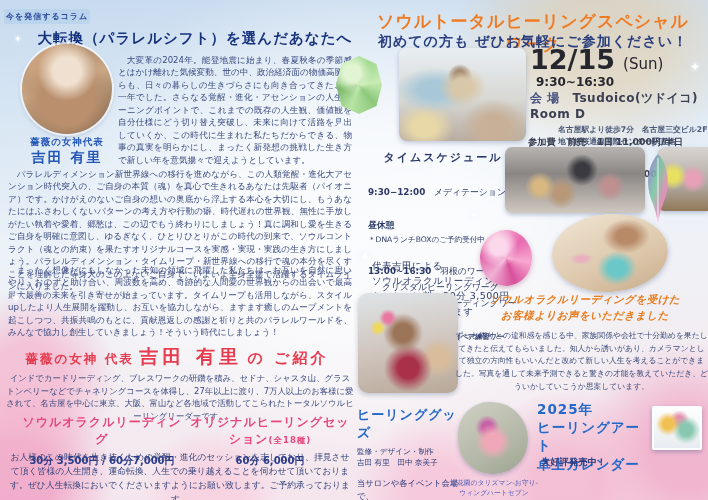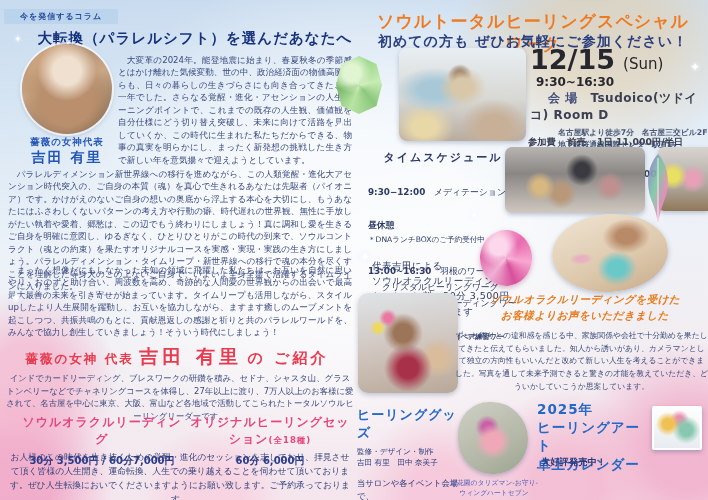--- a/index.html
+++ b/index.html
@@ -15,21 +15,21 @@
       radial-gradient(ellipse at 85% 8%, rgba(238,190,120,.35) 0 60px, rgba(238,190,120,0) 150px),
       radial-gradient(ellipse at 50% 45%, rgba(255,255,255,.75) 0 120px, rgba(255,255,255,0) 320px),
       linear-gradient(175deg,#c7daee 0%, #d9e7f4 22%, #ecf2f8 45%, #f2eef2 70%, #f6e3ec 100%);
     color:#39497f;
   }
   .abs{ position:absolute; }
   .sparkle{ color:#fff; text-shadow:0 0 4px #fff,0 0 8px #cfe4ff; pointer-events:none; }
 
   
   .col-label{ left:4px; top:9px; font-size:8px; font-weight:bold; color:#2a4a9a;
-    background:rgba(175,205,235,.55); padding:2px 16px; border-radius:2px; letter-spacing:1px;}
+    background:rgba(175,205,235,.55); padding:2px 2px; border-radius:2px; letter-spacing:1px;}
   .l-title{ left:36px; top:28px; width:318px; text-align:center; font-size:14.5px; line-height:1.5;
     font-weight:bold; color:#17327d; letter-spacing:1px;}
   .author-photo{ left:22px; top:44px; width:90px; height:90px; border-radius:50%;
     background:
       radial-gradient(circle at 50% 30%, #efe0cf 0 14px, rgba(239,224,207,0) 30px),
       radial-gradient(circle at 50% 62%, #b98f6d 0 26px, rgba(185,143,109,0) 46px),
       radial-gradient(circle at 30% 20%, #caa27e 0 18px, rgba(202,162,126,0) 40px),
       linear-gradient(160deg,#9c7a5c 0%, #caa886 45%, #6e5642 100%);
     box-shadow:0 0 0 2px rgba(255,255,255,.7), 0 2px 5px rgba(60,80,130,.35);}
   .author-cap{ left:6px; top:136px; width:122px; text-align:center; color:#2356b6; font-weight:bold;}
@@ -69,21 +69,21 @@
       radial-gradient(ellipse at 20% 85%, #e8d8a8 0 12px, rgba(232,216,168,0) 30px),
       radial-gradient(ellipse at 75% 85%, #c8b098 0 14px, rgba(200,176,152,0) 34px),
       linear-gradient(180deg,#e8eef2 0%, #d8d8d4 55%, #b8aca0 100%);
     box-shadow:0 2px 5px rgba(60,80,130,.3);}
   .date-block{ left:530px; top:44px; width:178px; color:#26262e;}
   .date-big{ font-size:27px; font-weight:bold; display:inline-block;}
   .date-day{ font-size:15px; display:inline-block; margin-left:3px;}
   .date-time{ font-size:12px; font-weight:bold; display:inline-block; margin-left:6px; vertical-align:4px;}
   .venue{ left:530px; top:90px; width:178px; color:#3a3f52;}
   .venue .v-row{ font-size:12px; font-weight:bold; letter-spacing:.5px;}
-  .venue .v-label{ color:#44507e; margin-right:8px;margin-left:18px;}
+  .venue .v-label{ color:#44507e; margin-right:8px;}
   .venue .v-det{ font-size:7.8px; color:#4a5878; font-weight:bold; margin-top:3px; margin-left:28px; line-height:1.5;}
   .fee{ left:528px; top:134px; width:180px; color:#3a3f52; font-size:9.3px; font-weight:bold; line-height:1.7;}
   .fee span.lab{ margin-right:8px;}
   .schedule{ left:368px; top:150px; width:150px; color:#2d3a68; font-size:8.8px; line-height:1.45;}
   .schedule .sch-title{ font-size:11px; font-weight:bold; letter-spacing:2px; text-align:center; margin-bottom:6px;}
   .schedule .row{ margin-top:20px;}
   .schedule .t{ font-weight:bold;}
   .schedule .indent{ margin-left:14px; margin-top:3px;}
   .schedule .note{ font-size:7.6px; margin-top:3px;}
   .schedule .big-t{ font-size:11px; font-weight:bold; margin-top:6px;}

